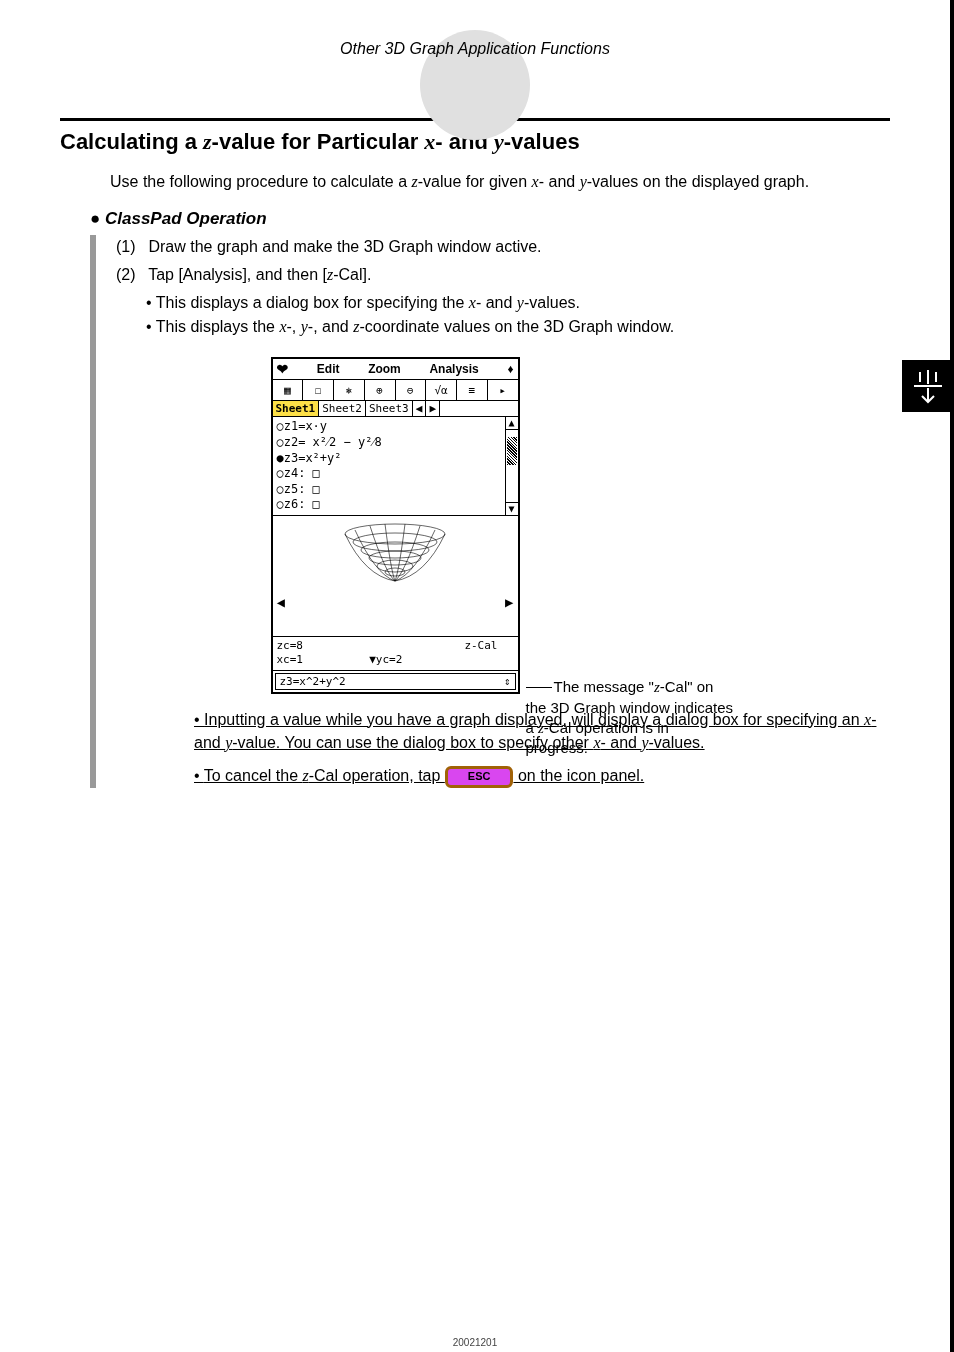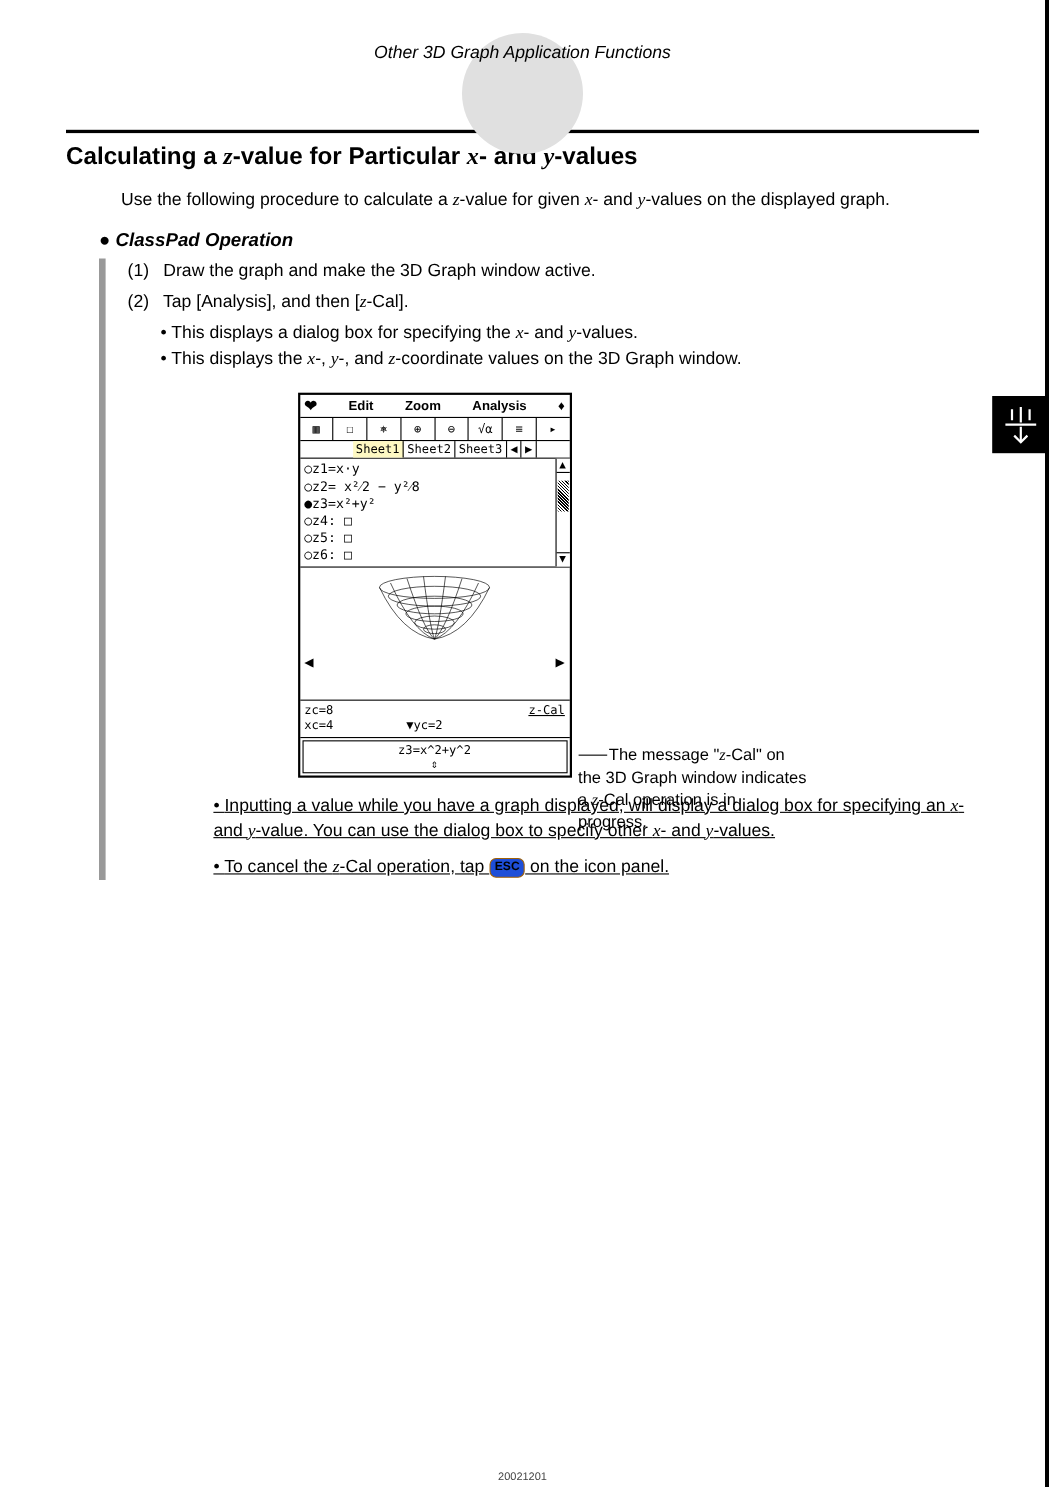--- a/index.html
+++ b/index.html
@@ -141,23 +141,22 @@
   .sheet-tabs {
     display: flex;
     border-bottom: 1px solid black;
     font-size: 11px;
   }
   .sheet-tab {
     padding: 1px 3px;
     border-right: 1px solid black;
   }
   .sheet-tab.active {
-    background: #fef9c3;
-    font-weight: normal;
-    margin-left: 48px;
+    background: #fde047;
+    font-weight: bold;
   }
   .eq-list {
     border-bottom: 1px solid black;
     position: relative;
     padding: 2px 4px 2px 4px;
     line-height: 1.3;
     font-size:12px;
   }
   .eq-list .row { white-space: nowrap; font-family: monospace;}
   .eq-list .scrollbar {
@@ -201,33 +200,31 @@
   .status-area {
     padding: 2px 4px;
     font-size: 11px;
     position: relative;
     border-bottom: 1px solid black;
     font-family: monospace;
     line-height:1.3;
   }
   .status-area .zcal-label {
     position: absolute;
-    right: 4px;
+    right: 20px;
     top: 2px;
-    text-decoration: underline;
   }
   .formula-bar {
     border: 1px solid black;
     margin: 2px;
     padding: 1px 4px;
     font-size:11px;
     display:flex;
     justify-content:space-between;
     align-items:center;
-    flex-direction:column;
   }
   .annotation {
     width: 210px;
     font-size: 15px;
     line-height: 1.35;
     position: relative;
     top: 320px;
     margin-left: 6px;
   }
   .annotation-line {
@@ -244,27 +241,27 @@
     text-decoration: underline;
   }
   .post-bullets .item {
     font-size: 16px;
     line-height: 1.45;
     margin-bottom: 10px;
   }
   .post-bullets .item::before { content:"• ";}
   .esc-box {
     display:inline-block;
-    border:1px solid #a16207;
+    border:3px solid #a16207;
     border-radius:6px;
-    padding:0 4px;
+    padding:0 20px;
     font-size:11px;
     font-weight:bold;
     font-family: Arial, sans-serif;
-    background:#1d4ed8;
+    background:#d946ef;
     vertical-align: middle;
   }
   .side-ornament {
     position: absolute;
     right: -4px;
     top: 360px;
     width: 52px;
     height: 52px;
     background: black;
     display:flex;
@@ -387,21 +384,21 @@
               <path d="M30,14 Q50,58 70,65 Q90,58 110,14"></path>
               <path d="M45,10 Q60,56 70,65 Q80,56 95,10"></path>
               <path d="M60,8 Q66,55 70,65 Q74,55 80,8"></path>
             </g>
           </svg>
           <div class="arrow-left-g">◀</div>
           <div class="arrow-right-g">▶</div>
         </div>
         <div class="status-area">
           <div>zc=8</div>
-          <span>xc=4</span>
+          <span>xc=1</span>
           &nbsp;&nbsp;&nbsp;&nbsp;&nbsp;&nbsp;&nbsp;&nbsp;
           <span>▼yc=2</span>
           <span class="zcal-label">z-Cal</span>
         </div>
         <div class="formula-bar">
           <span>z3=x^2+y^2</span>
           <span>⇕</span>
         </div>
       </div>
 

